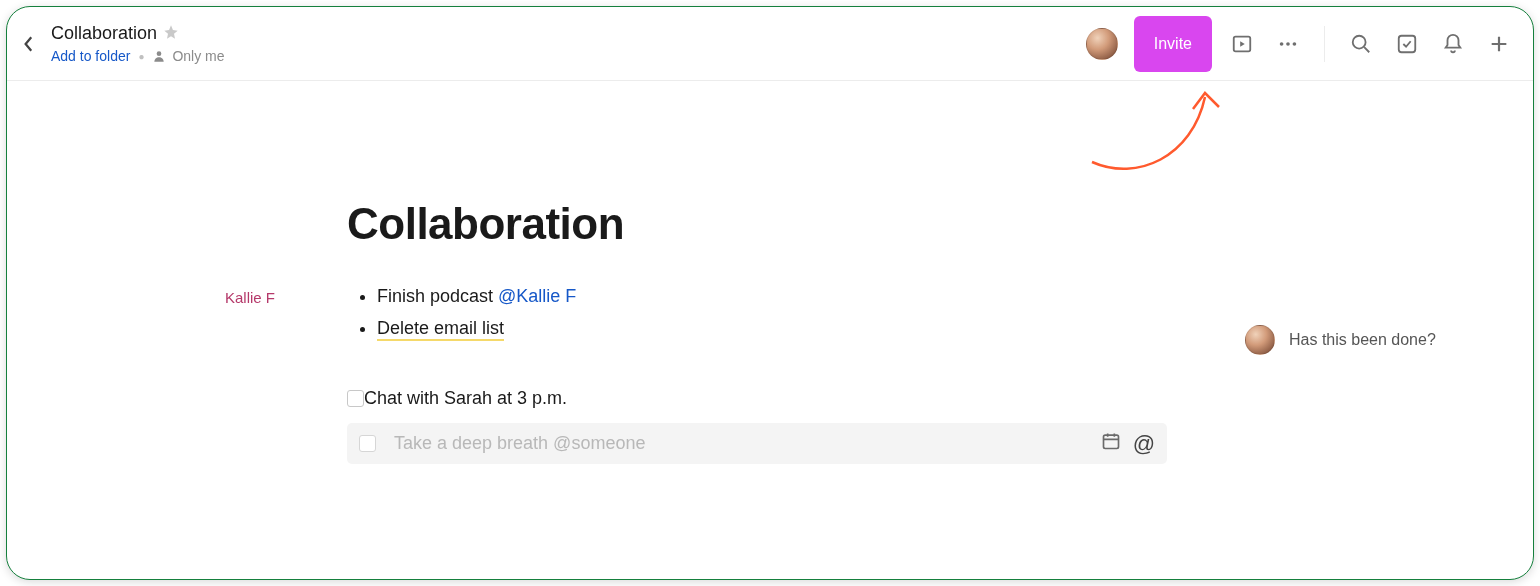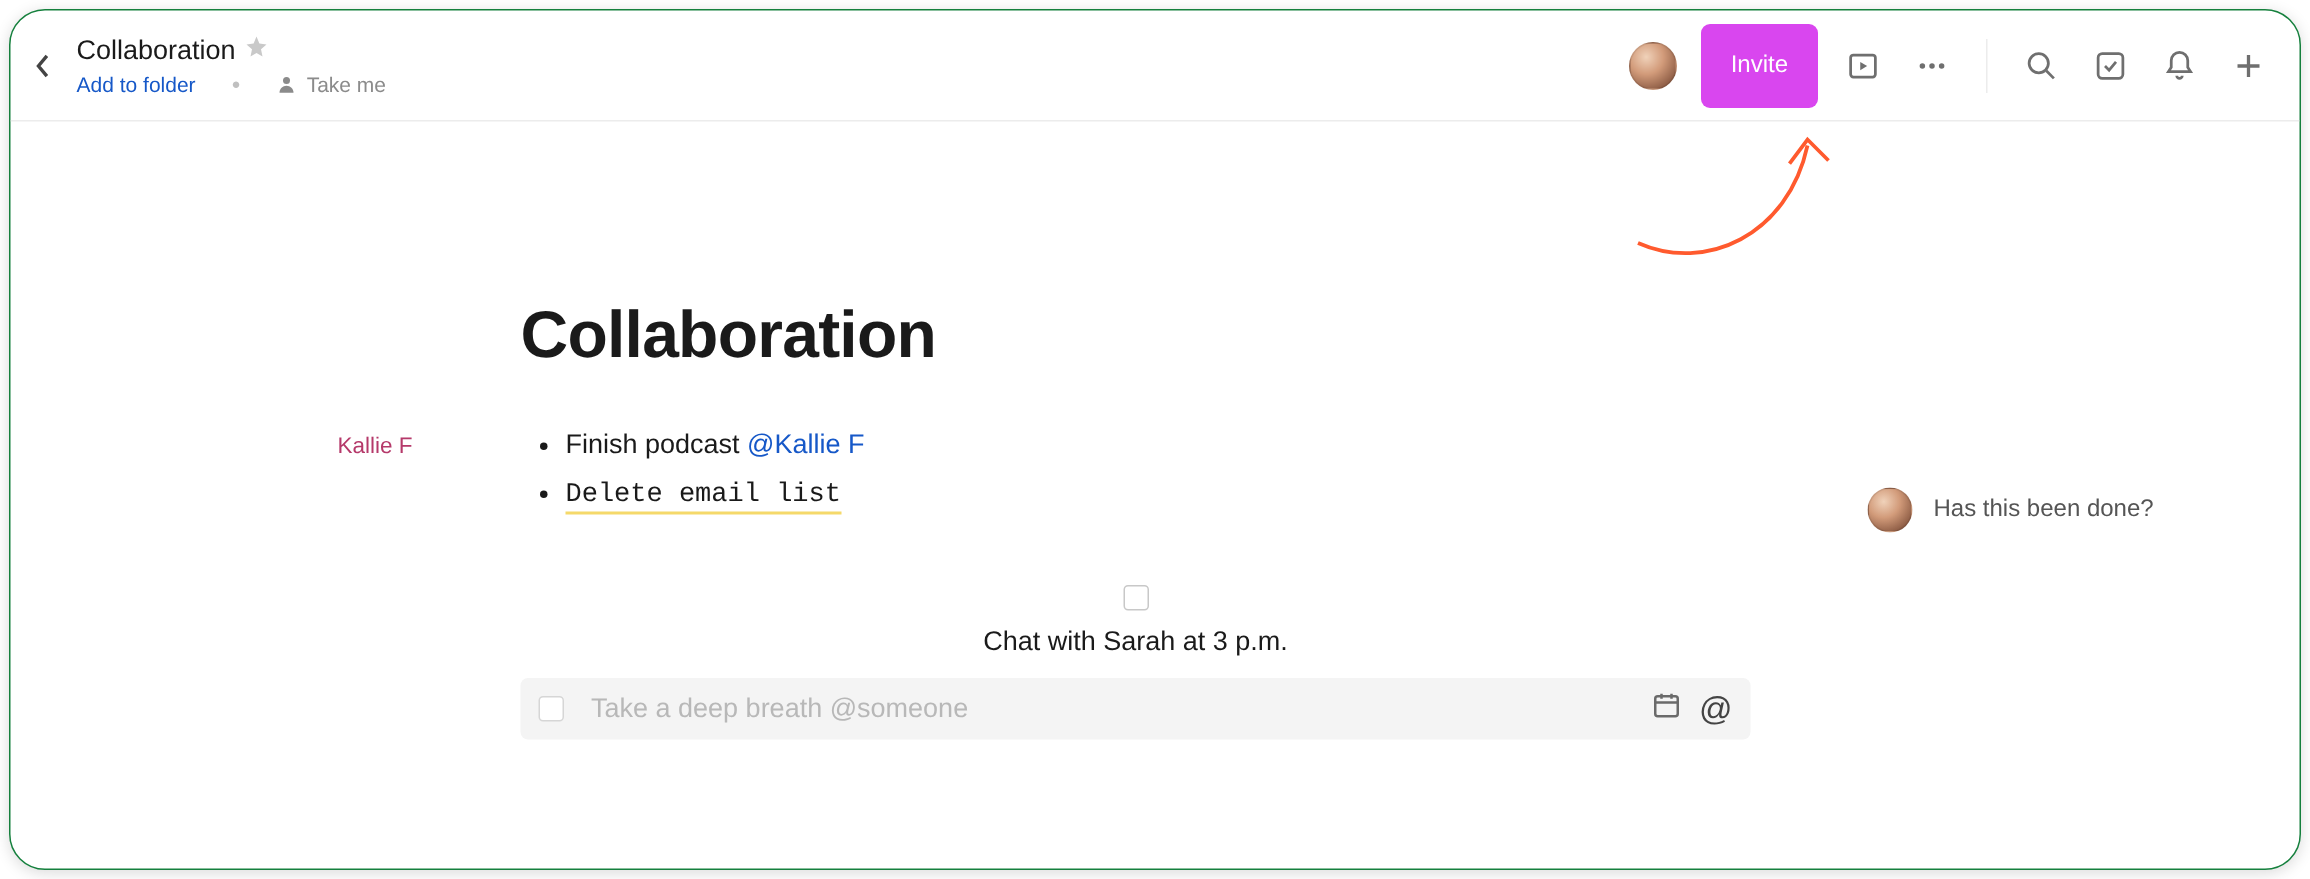--- a/index.html
+++ b/index.html
@@ -59,21 +59,21 @@
     .doc-title {
       font-size: 18px;
       color: #1a1a1a;
     }
     .star-icon {
       color: #c9c9c9;
     }
     .subtitle-row {
       display: flex;
       align-items: center;
-      gap: 24px;
+      gap: 8px;
       margin-top: 4px;
       font-size: 14px;
     }
     .add-folder {
       color: #1658C8;
       cursor: pointer;
     }
     .dot-sep {
       color: #c0c0c0;
       font-size: 10px;
@@ -156,37 +156,34 @@
       font-size: 18px;
       color: #1a1a1a;
       line-height: 1.75;
     }
     .mention-link {
       color: #1658C8;
     }
     .highlight {
       border-bottom: 2px solid #f5d96a;
       padding-bottom: 1px;
-      font-family: Liberation Mono, monospace;
     }
     .margin-author {
       position: absolute;
       top: 208px;
       left: 218px;
       color: #b5396a;
       font-size: 15px;
     }
     .task-row {
       display: flex;
       align-items: center;
-      gap: 10px;
       margin-top: 44px;
       font-size: 18px;
       color: #1a1a1a;
-      flex-direction: column;
     }
     .checkbox {
       width: 17px;
       height: 17px;
       border: 1.5px solid #c8c8c8;
       border-radius: 3px;
       background: #fff;
     }
     .new-task-row {
       display: flex;
@@ -249,21 +246,21 @@
         </span>
       </div>
       <div class="subtitle-row">
         <span class="add-folder">Add to folder</span>
         <span class="dot-sep">●</span>
         <span class="only-me">
           <svg class="person-icon" width="14" height="14" viewBox="0 0 24 24" fill="currentColor">
               <circle cx="12" cy="8" r="4"></circle>
               <path d="M4 22c0-4.4 3.6-8 8-8s8 3.6 8 8"></path>
             </svg>
-          <span>Take me</span>
+          <span>Only me</span>
         </span>
       </div>
     </div>
 
     <div class="header-spacer"></div>
 
     <div class="avatar"></div>
     <button class="invite-btn">Invite</button>
 
     <div class="icon-btn">

